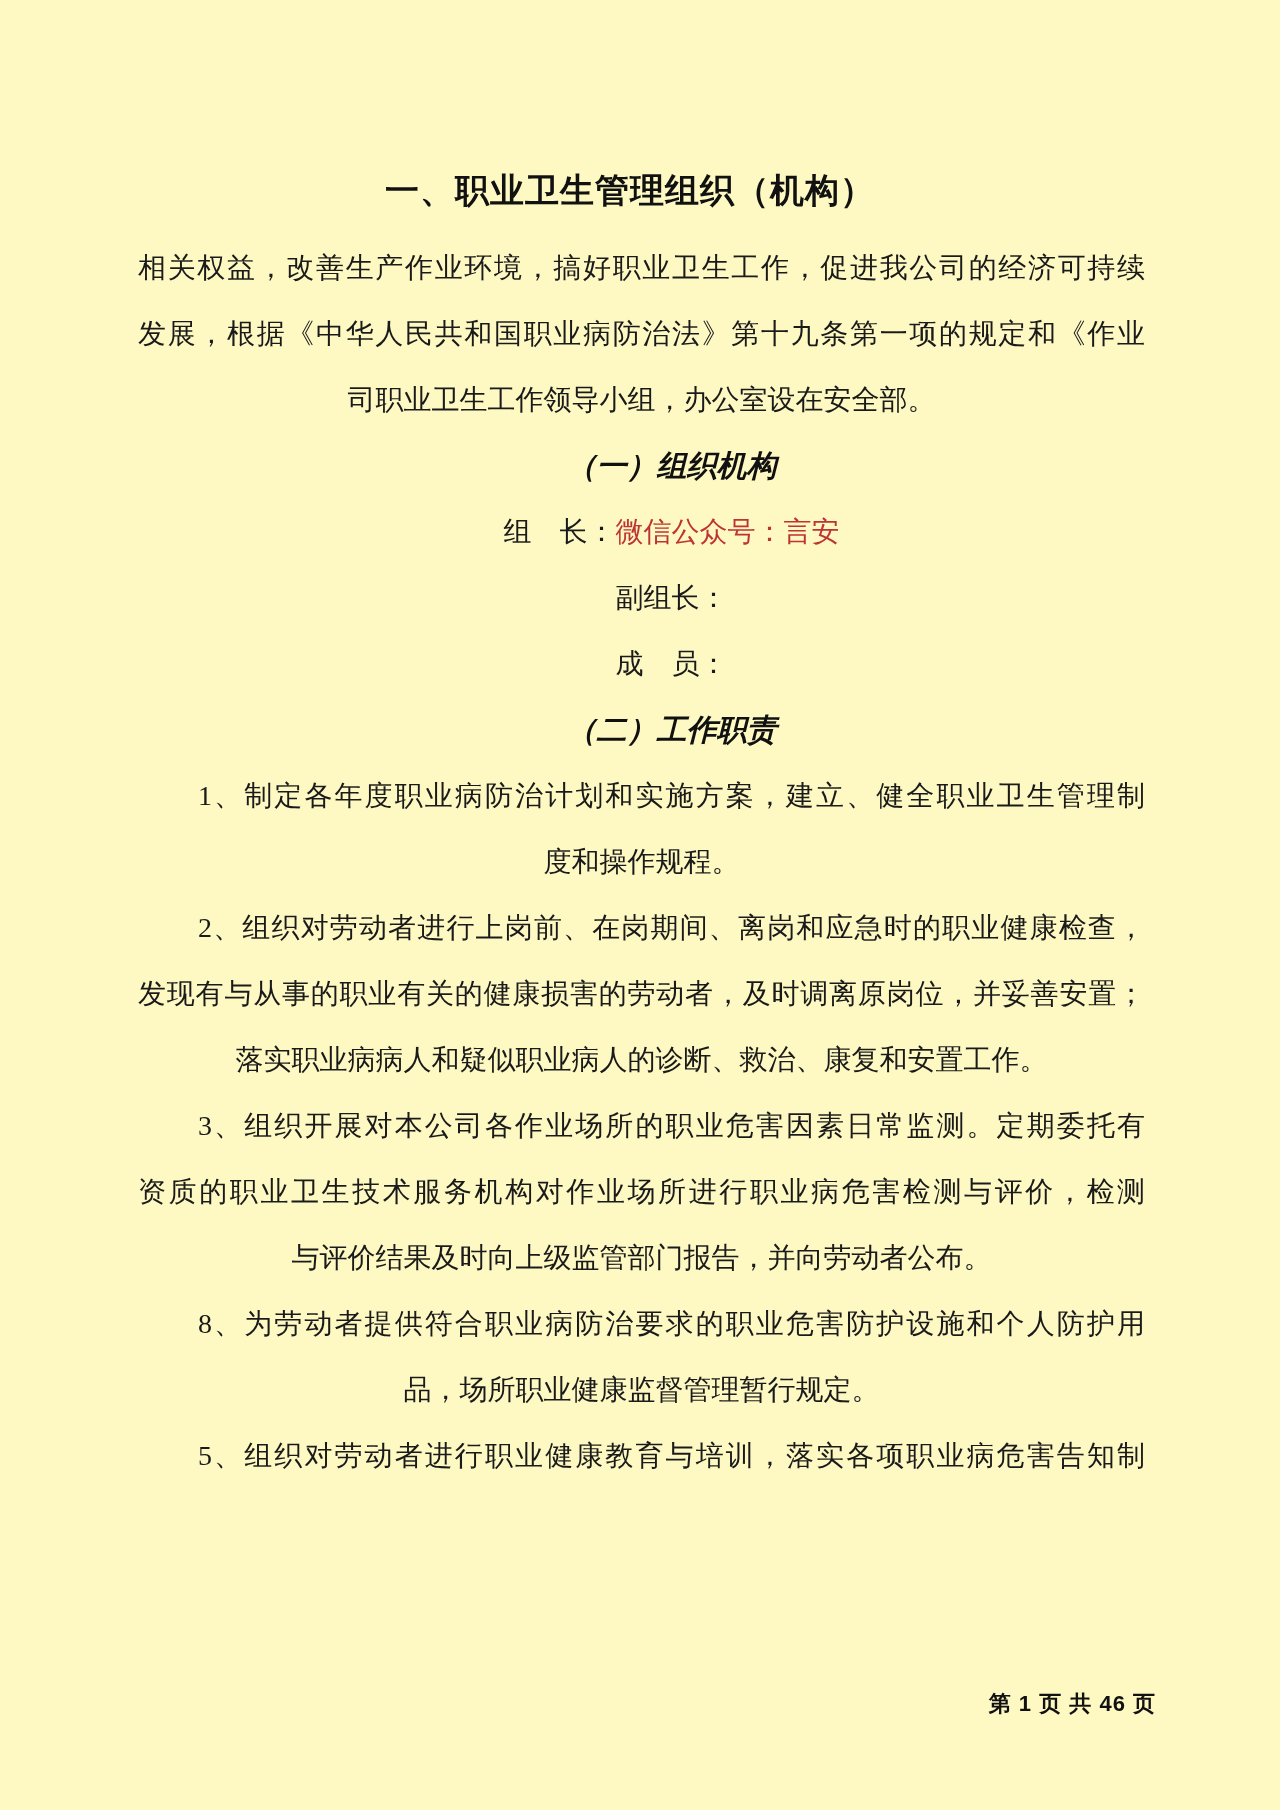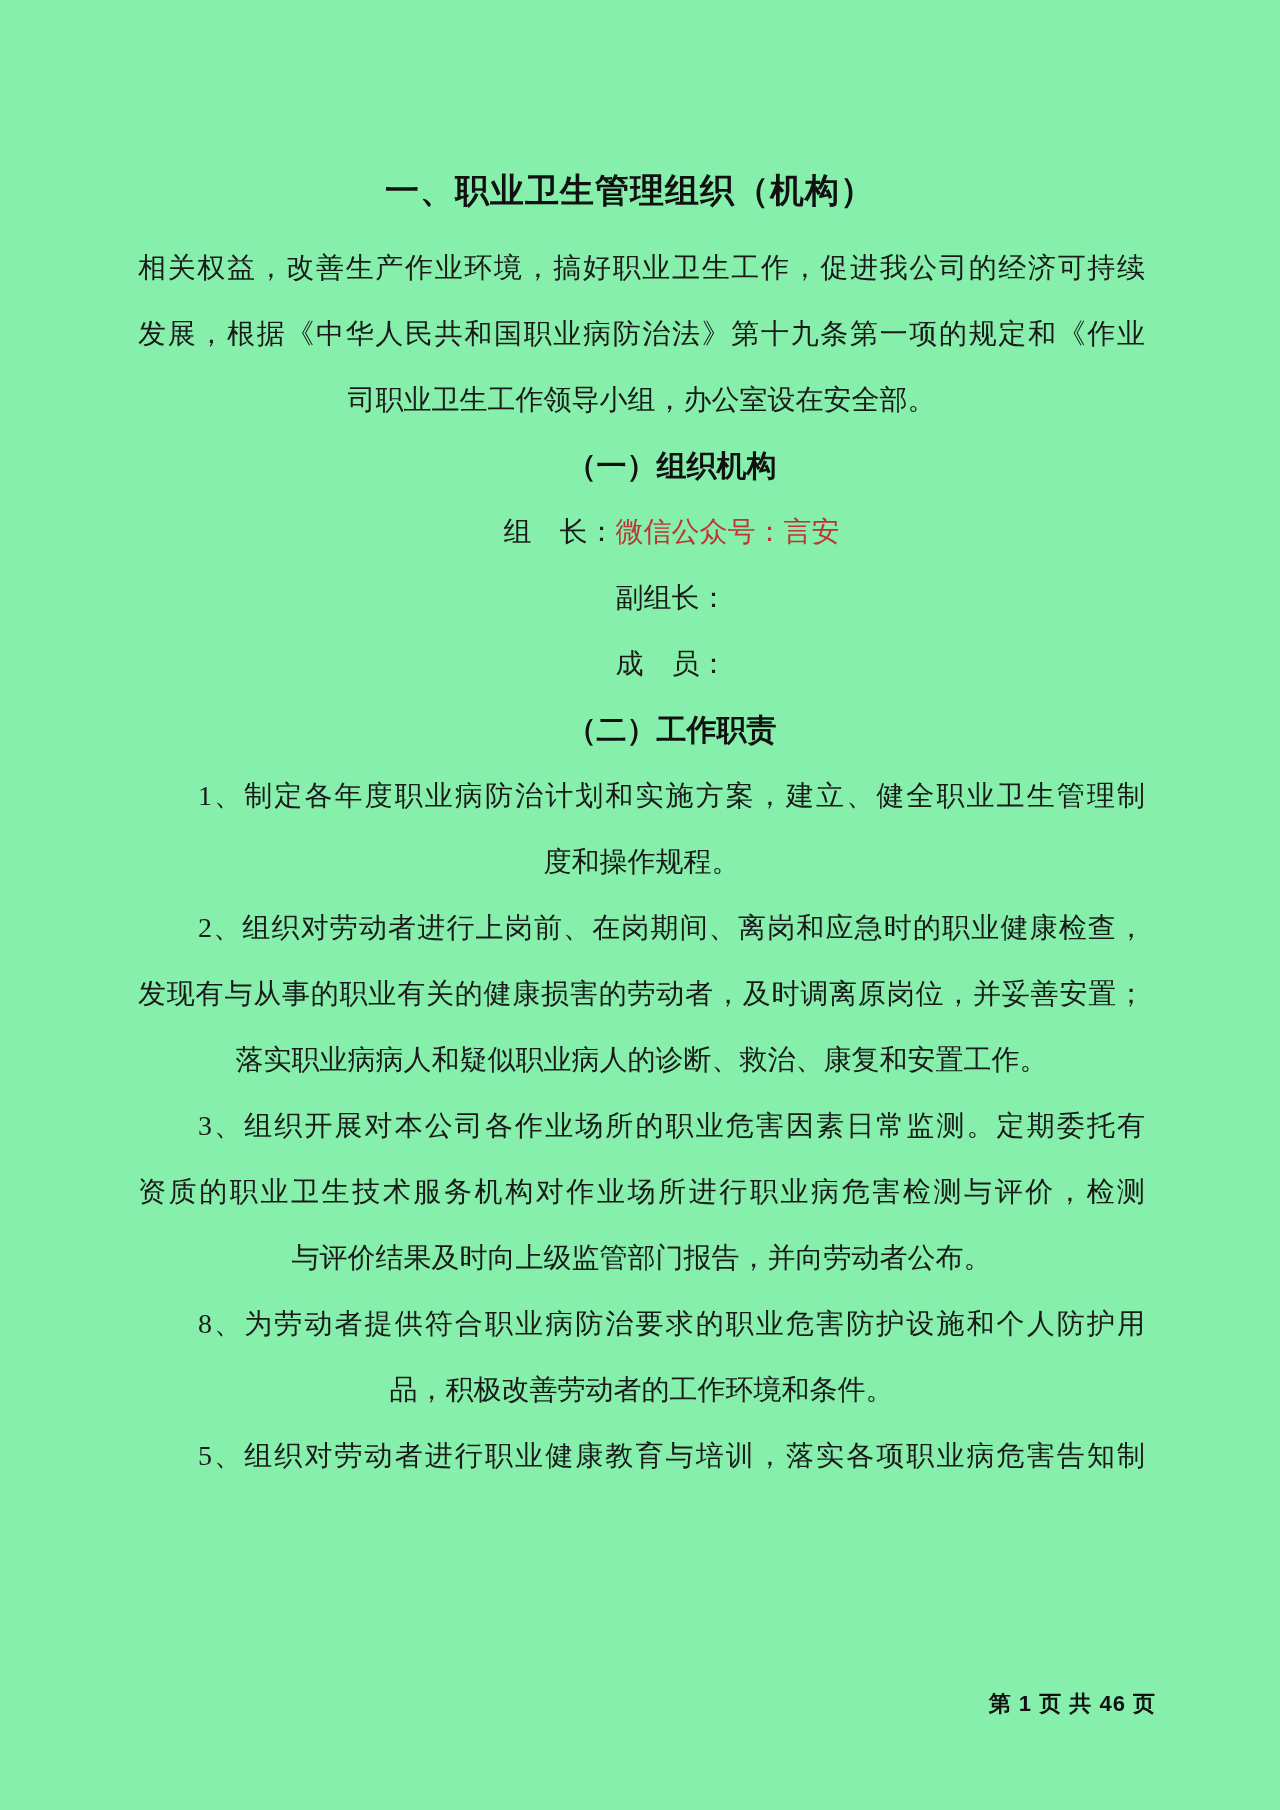--- a/index.html
+++ b/index.html
@@ -4,21 +4,21 @@
 <style>
   html, body {
     margin: 0;
     padding: 0;
     background: #ffffff;
   }
   .page {
     position: relative;
     width: 1280px;
     height: 1810px;
-    background: #86efac;
+    background: #fef9c3;
     overflow: hidden;
     font-family: "Liberation Serif", serif;
   }
   .doc-title {
     position: absolute;
     top: 166px;
     left: 0;
     width: 1260px;
     text-align: center;
     font-family: "Liberation Sans", sans-serif;
@@ -49,20 +49,21 @@
     white-space: normal;
   }
   .line.ind {
     text-indent: 60px;
   }
   .line.heading {
     font-family: "Liberation Sans", sans-serif;
     font-weight: bold;
     font-size: 30px;
     color: #111111;
+    font-style: italic;
   }
   .red {
     color: #bd3434;
   }
   .page-footer {
     position: absolute;
     top: 1684px;
     left: 0;
     width: 1156px;
     text-align: right;
@@ -91,18 +92,18 @@
       <div class="line heading ind">（二）工作职责</div>
       <div class="line ind j">1、制定各年度职业病防治计划和实施方案，建立、健全职业卫生管理制</div>
       <div class="line">度和操作规程。</div>
       <div class="line ind j">2、组织对劳动者进行上岗前、在岗期间、离岗和应急时的职业健康检查，</div>
       <div class="line j">发现有与从事的职业有关的健康损害的劳动者，及时调离原岗位，并妥善安置；</div>
       <div class="line">落实职业病病人和疑似职业病人的诊断、救治、康复和安置工作。</div>
       <div class="line ind j">3、组织开展对本公司各作业场所的职业危害因素日常监测。定期委托有</div>
       <div class="line j">资质的职业卫生技术服务机构对作业场所进行职业病危害检测与评价，检测</div>
       <div class="line">与评价结果及时向上级监管部门报告，并向劳动者公布。</div>
       <div class="line ind j">8、为劳动者提供符合职业病防治要求的职业危害防护设施和个人防护用</div>
-      <div class="line">品，积极改善劳动者的工作环境和条件。</div>
+      <div class="line">品，场所职业健康监督管理暂行规定。</div>
       <div class="line ind j">5、组织对劳动者进行职业健康教育与培训，落实各项职业病危害告知制</div>
     </div>
 
   <div class="page-footer">第 1 页 共 46 页</div>
 </div>
 
 </body></html>

